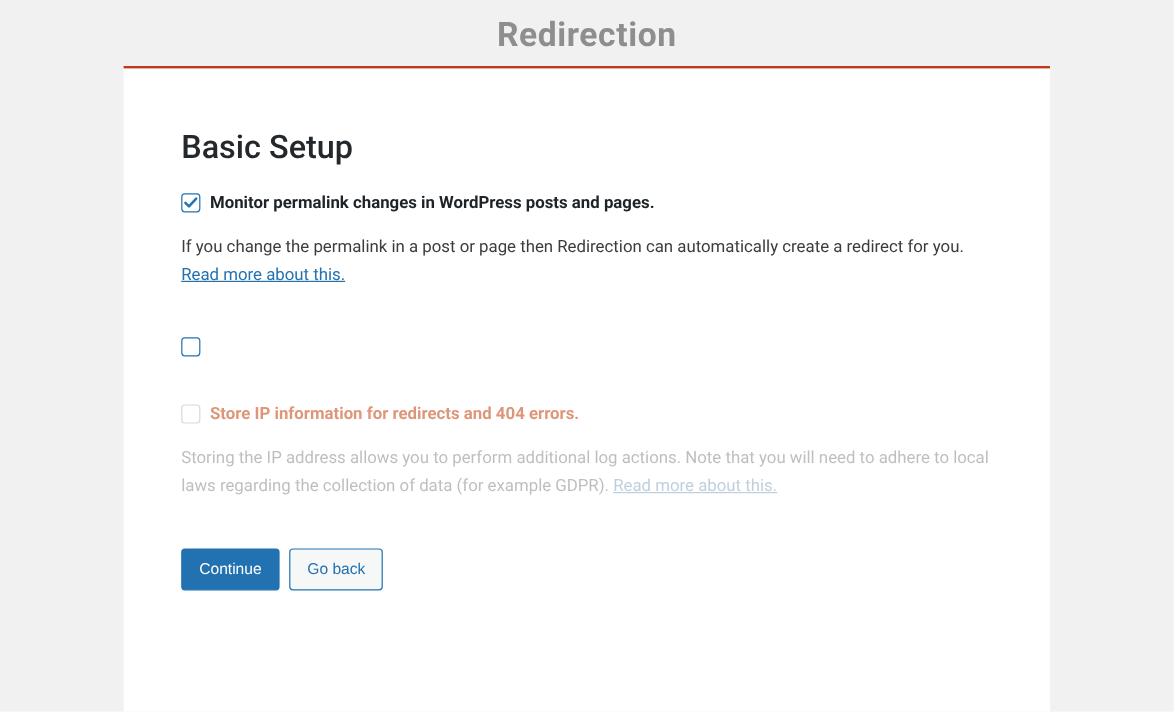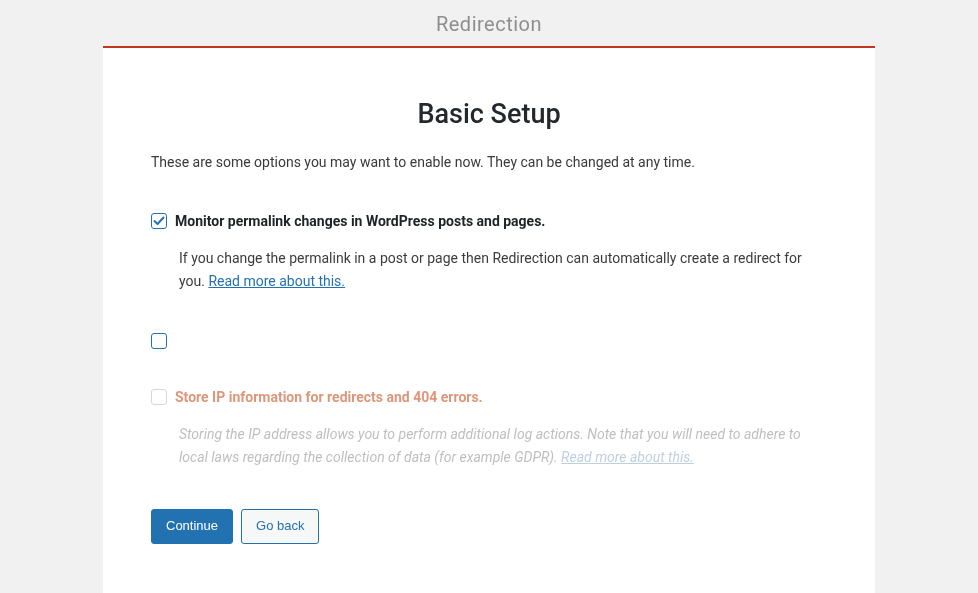--- a/index.html
+++ b/index.html
@@ -9,40 +9,39 @@
     }
     body {
       font-family: -apple-system, BlinkMacSystemFont, "Segoe UI", Roboto, "Helvetica Neue", Arial, sans-serif;
       background: #f1f1f1;
       width: 978px;
       height: 593px;
       overflow: hidden;
     }
     .page-title {
       text-align: center;
-      font-size: 20px;
-      font-weight: 400;
+      font-size: 28px;
+      font-weight: 700;
       color: #8e8e8e;
       padding: 12px 0 10px 0;
       letter-spacing: 0.5px;
     }
     .container {
       width: 772px;
       margin: 0 auto;
       background: #ffffff;
       border-top: 2px solid #c0391d;
       padding: 50px 48px 40px 48px;
       min-height: 548px;
     }
     .setup-heading {
       font-size: 27px;
       font-weight: 500;
       color: #23282d;
       margin-bottom: 22px;
-      text-align: center;
     }
     .setup-intro {
       font-size: 14px;
       color: #3a3a3a;
       margin-bottom: 40px;
       line-height: 1.5;
     }
     .option-block {
       margin-bottom: 40px;
     }
@@ -84,25 +83,23 @@
       font-weight: 700;
       color: #1d2327;
     }
     .option-block.disabled .option-label {
       color: #c2410c;
     }
     .option-desc {
       font-size: 14px;
       color: #3c3c3c;
       line-height: 1.65;
-      margin-left: 28px;
     }
     .option-block.disabled .option-desc {
       color: #8a8a8a;
-      font-style: italic;
     }
     .option-desc a {
       color: #2271b1;
       text-decoration: underline;
     }
     .option-block.disabled .option-desc a {
       color: #8aa9c4;
     }
     .button-row {
       display: flex;
@@ -128,21 +125,20 @@
     }
   </style>
 </head>
 <body>
 
 <div class="page-title">Redirection</div>
 
 <div class="container">
 
   <h1 class="setup-heading">Basic Setup</h1>
-  <p class="setup-intro">These are some options you may want to enable now. They can be changed at any time.</p>
 
   <div class="option-block">
     <div class="checkbox-row">
       <span class="checkbox checked">
         <svg viewBox="0 0 12 12">
           <path d="M1.5 6 L4.5 9 L10.5 2.5" stroke="#2271b1" stroke-width="2" fill="none" stroke-linecap="round" stroke-linejoin="round"></path>
         </svg>
       </span>
       <span class="option-label">Monitor permalink changes in WordPress posts and pages.</span>
     </div>

